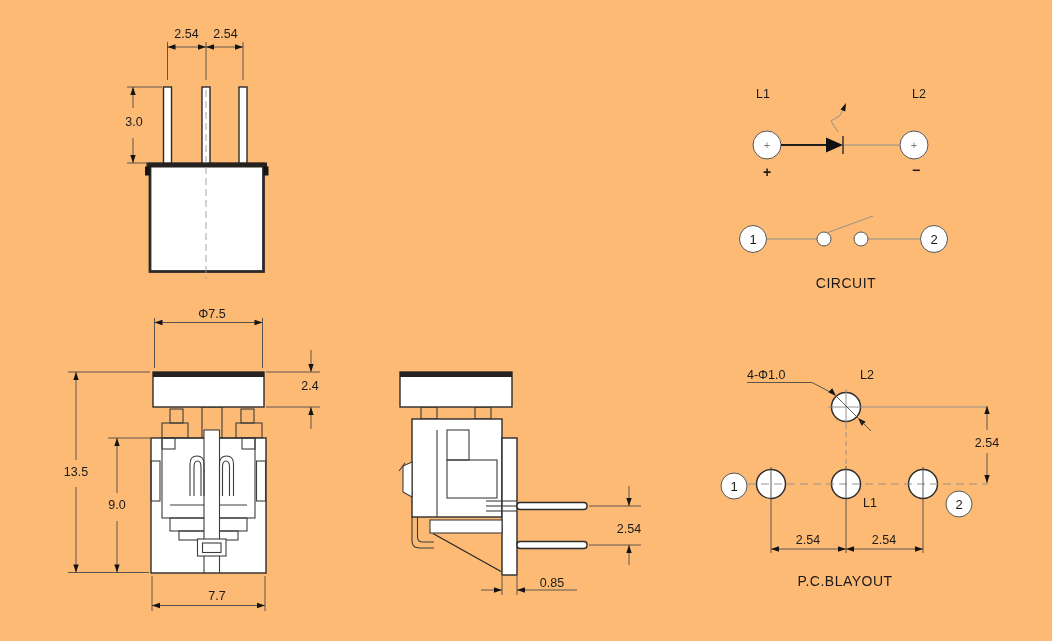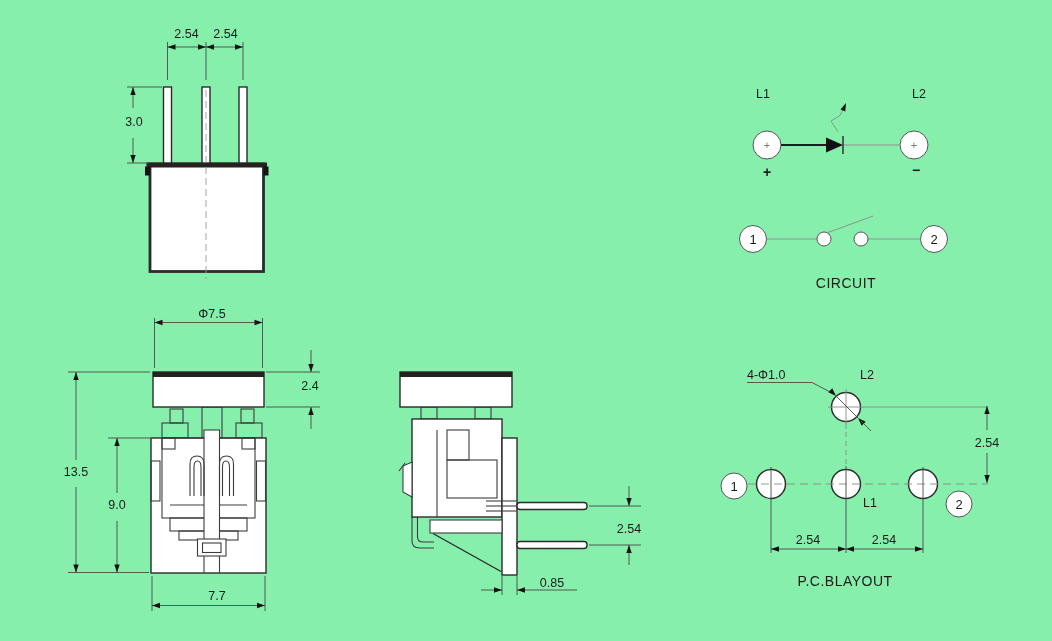--- a/index.html
+++ b/index.html
@@ -1,16 +1,16 @@
 <!DOCTYPE html>
 <html><head>
 <meta charset="utf-8">
 <style>
   html,body { margin:0; padding:0; background:#fff; }
-  .sheet { position:relative; width:1052px; height:641px; background:#86efac; overflow:hidden; }
+  .sheet { position:relative; width:1052px; height:641px; background:#fdba74; overflow:hidden; }
   svg { display:block; }
   .objf  { fill:#ffffff; stroke:#2b2b2b; stroke-width:1.4; }
   .obj   { fill:none;    stroke:#2b2b2b; stroke-width:1.4; }
   .inner { fill:none;    stroke:#3c3c3c; stroke-width:1.1; }
   .innerf{ fill:#ffffff; stroke:#3c3c3c; stroke-width:1.1; }
   .vthick{ stroke:#262220; stroke-width:5; }
   .dim   { fill:none; stroke:#4a4a4a; stroke-width:0.9; }
   .gray  { fill:none; stroke:#8a8a8a; stroke-width:0.9; }
   .dash  { fill:none; stroke:#8a8a8a; stroke-width:0.9; stroke-dasharray:8 5; }
   .sdash { fill:none; stroke:#8a8a8a; stroke-width:0.9; stroke-dasharray:5 4; }

